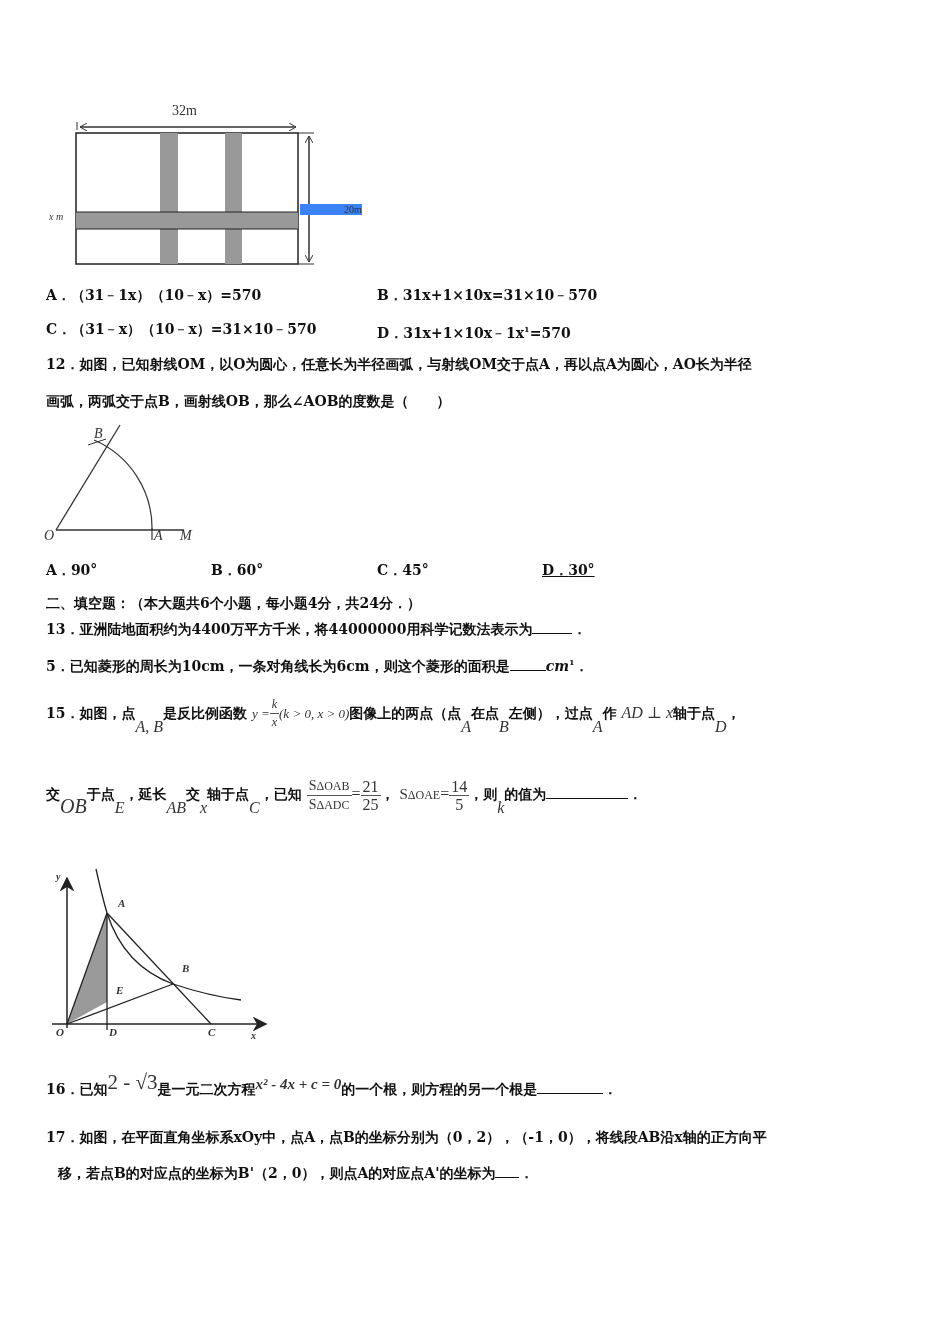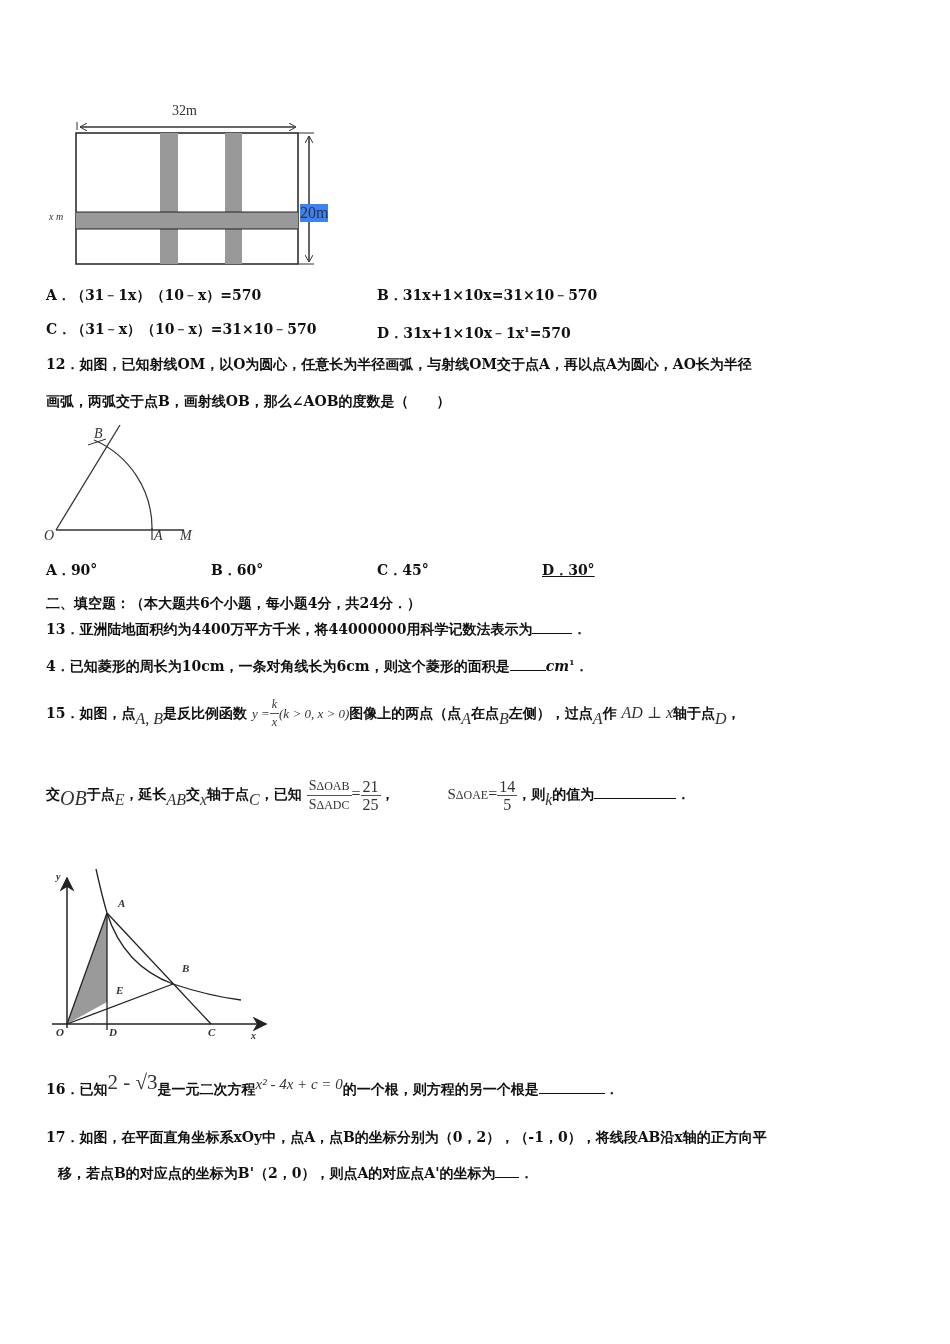--- a/index.html
+++ b/index.html
@@ -7,21 +7,21 @@
          font-family:"DejaVu Serif","Liberation Serif",serif; color:#111; }
   .abs { position:absolute; }
   .txt { font-size:14px; font-weight:bold; white-space:nowrap; line-height:20px; }
   .math { font-family:"Liberation Serif","DejaVu Serif",serif; font-style:italic; font-weight:normal; color:#333; }
   .mathn { font-family:"Liberation Serif","DejaVu Serif",serif; font-weight:normal; color:#333; }
   .blank { display:inline-block; border-bottom:1.5px solid #111; height:14px; vertical-align:baseline; }
   .frac { display:inline-flex; flex-direction:column; align-items:center; vertical-align:middle; font-family:"Liberation Serif",serif; font-weight:normal; color:#333; }
   .frac .num { border-bottom:1px solid #555; padding:0 2px; line-height:17px; }
   .frac .den { padding:0 2px; line-height:17px; }
   .sub { font-size:12px; }
-  .low { position:relative; top:6px; }
+  .low { position:relative; top:14px; }
 </style>
 </head>
 <body>
 
 <div class="abs" style="left:44px;top:100px;width:300px;height:170px;">
   <svg width="300" height="170" viewBox="0 0 300 170">
     <defs>
       <marker id="arr" markerWidth="8" markerHeight="8" refX="7" refY="4" orient="auto">
         <path d="M0,0 L7,4 L0,8" fill="none" stroke="#333" stroke-width="1"></path>
       </marker>
@@ -39,21 +39,21 @@
     <line x1="33" y1="22" x2="33" y2="30" stroke="#333"></line>
     <line x1="36" y1="27" x2="252" y2="27" stroke="#333" marker-end="url(#arr)"></line>
     <line x1="250" y1="27" x2="36" y2="27" stroke="#333" marker-end="url(#arr)"></line>
 
     <line x1="254" y1="33" x2="270" y2="33" stroke="#333"></line>
     <line x1="254" y1="164" x2="270" y2="164" stroke="#333"></line>
     <line x1="265" y1="36" x2="265" y2="162" stroke="#333" marker-end="url(#arr)"></line>
     <line x1="265" y1="160" x2="265" y2="36" stroke="#333" marker-end="url(#arr)"></line>
   </svg>
   <span class="abs math" style="left:128px;top:3px;font-size:14px;font-style:normal;">32m</span>
-  <span class="abs math" style="left:256px;top:104px;font-size:16px;font-style:normal;background:#3b82f6;">20m</span>
+  <span class="abs math" style="left:256px;top:104px;font-size:10px;font-style:normal;background:#3b82f6;padding-left:44px;">20m</span>
   <span class="abs math" style="left:5px;top:111px;font-size:10px;">x m</span>
 </div>
 
 <div class="abs txt" style="left:46px;top:285px;">
   <span>A．</span><span>（31﹣1x）（10﹣x）=570</span>
 </div>
 <div class="abs txt" style="left:377px;top:285px;">
   <span>B．</span><span>31x+1×10x=31×10﹣570</span>
 </div>
 <div class="abs txt" style="left:46px;top:319px;">
@@ -93,41 +93,41 @@
   <span>D．</span><span>30°</span>
 </div>
 
 <div class="abs txt" style="left:46px;top:593px;">二、填空题：（本大题共6个小题，每小题4分，共24分．）</div>
 
 <div class="abs txt" style="left:46px;top:619px;">
   <span>13．亚洲陆地面积约为4400万平方千米，将44000000用科学记数法表示为</span><span class="blank" style="width:40px;"></span><span>．</span>
 </div>
 
 <div class="abs txt" style="left:46px;top:652px;">
-  <span>4．已知菱形的周长为10cm，一条对角线长为6cm，则这个菱形的面积是</span><span class="blank" style="width:36px;"></span><i>cm</i><sup style="font-size:8px;">1</sup><span>．</span>
+  <span>5．已知菱形的周长为10cm，一条对角线长为6cm，则这个菱形的面积是</span><span class="blank" style="width:36px;"></span><i>cm</i><sup style="font-size:8px;">1</sup><span>．</span>
 </div>
 
 <div class="abs txt" style="left:46px;top:696px;line-height:30px;">
   <span>15．如图，点</span><span class="math low" style="font-size:16px;">A, B</span><span>是反比例函数</span>
   <span class="math" style="font-size:13px;"><span>y =</span></span><span class="frac" style="font-size:12px;font-style:italic;">
       <span class="num">k</span>
       <span class="den">x</span>
     </span><span class="math" style="font-size:13px;">(k &gt; 0, x &gt; 0)</span><span>图像上的两点（点</span><span class="math low" style="font-size:16px;">A</span><span>在点</span><span class="math low" style="font-size:16px;">B</span><span>左侧），过点</span><span class="math low" style="font-size:16px;">A</span><span>作</span> <span class="math" style="font-size:16px;">AD ⊥ x</span><span>轴于点</span><span class="math low" style="font-size:16px;">D</span><span>，</span>
 </div>
 
 <div class="abs txt" style="left:46px;top:772px;line-height:40px;">
   <span>交</span><span class="math low" style="font-size:20px;">OB</span><span>于点</span><span class="math low" style="font-size:16px;">E</span><span>，延长</span><span class="math low" style="font-size:16px;">AB</span><span>交</span><span class="math low" style="font-size:16px;">x</span><span>轴于点</span><span class="math low" style="font-size:16px;">C</span><span>，已知</span>
   <span class="frac" style="font-size:14px;">
       <span class="num"><span>S</span><span class="sub">ΔOAB</span></span>
       <span class="den"><span>S</span><span class="sub">ΔADC</span></span>
     </span><span class="mathn" style="font-size:16px;">=</span><span class="frac" style="font-size:16px;">
       <span class="num">21</span>
       <span class="den">25</span>
     </span><span>，</span>
-  <span class="mathn" style="font-size:15px;margin-left:48px;"><span>S</span><span class="sub">ΔOAE</span></span><span class="mathn" style="font-size:16px;">=</span><span class="frac" style="font-size:16px;">
+  <span class="mathn" style="font-size:15px;"><span>S</span><span class="sub">ΔOAE</span></span><span class="mathn" style="font-size:16px;">=</span><span class="frac" style="font-size:16px;">
       <span class="num">14</span>
       <span class="den">5</span>
     </span><span>，则</span><span class="math low" style="font-size:16px;">k</span><span>的值为</span><span class="blank" style="width:82px;"></span><span>．</span>
 </div>
 
 <div class="abs" style="left:44px;top:866px;width:230px;height:180px;">
   <svg width="230" height="180" viewBox="0 0 230 180">
     <defs>
       <marker id="ax" markerWidth="10" markerHeight="10" refX="9" refY="5" orient="auto">
         <path d="M0,0 L10,5 L0,10 L3,5 Z" fill="#222"></path>
@@ -153,19 +153,19 @@
   <span class="abs math" style="left:74px;top:31px;font-size:11px;font-weight:bold;">A</span>
   <span class="abs math" style="left:138px;top:96px;font-size:11px;font-weight:bold;">B</span>
   <span class="abs math" style="left:72px;top:118px;font-size:11px;font-weight:bold;">E</span>
   <span class="abs math" style="left:12px;top:160px;font-size:11px;font-weight:bold;">O</span>
   <span class="abs math" style="left:65px;top:160px;font-size:11px;font-weight:bold;">D</span>
   <span class="abs math" style="left:164px;top:160px;font-size:11px;font-weight:bold;">C</span>
   <span class="abs math" style="left:207px;top:164px;font-size:10px;font-weight:bold;">x</span>
 </div>
 
 <div class="abs txt" style="left:46px;top:1072px;line-height:30px;">
-  <span>16．已知</span><span class="mathn" style="font-size:21px;position:relative;top:-5px;">2 - √3</span><span>是一元二次方程</span><span class="math" style="font-size:15px;position:relative;top:-5px;">x² - 4x + c = 0</span><span>的一个根，则方程的另一个根是</span><span class="blank" style="width:66px;"></span><span>．</span>
+  <span>16．已知</span><span class="mathn" style="font-size:21px;position:relative;top:-5px;">2 - √3</span><span>是一元二次方程</span><span class="math" style="font-size:15px;position:relative;top:-5px;font-weight:bold;">x² - 4x + c = 0</span><span>的一个根，则方程的另一个根是</span><span class="blank" style="width:66px;"></span><span>．</span>
 </div>
 
 <div class="abs txt" style="left:46px;top:1127px;">17．如图，在平面直角坐标系xOy中，点A，点B的坐标分别为（0，2），（-1，0），将线段AB沿x轴的正方向平</div>
 <div class="abs txt" style="left:58px;top:1163px;">
   <span>移，若点B的对应点的坐标为B'（2，0），则点A的对应点A'的坐标为</span><span class="blank" style="width:24px;"></span><span>．</span>
 </div>
 
 </body></html>

